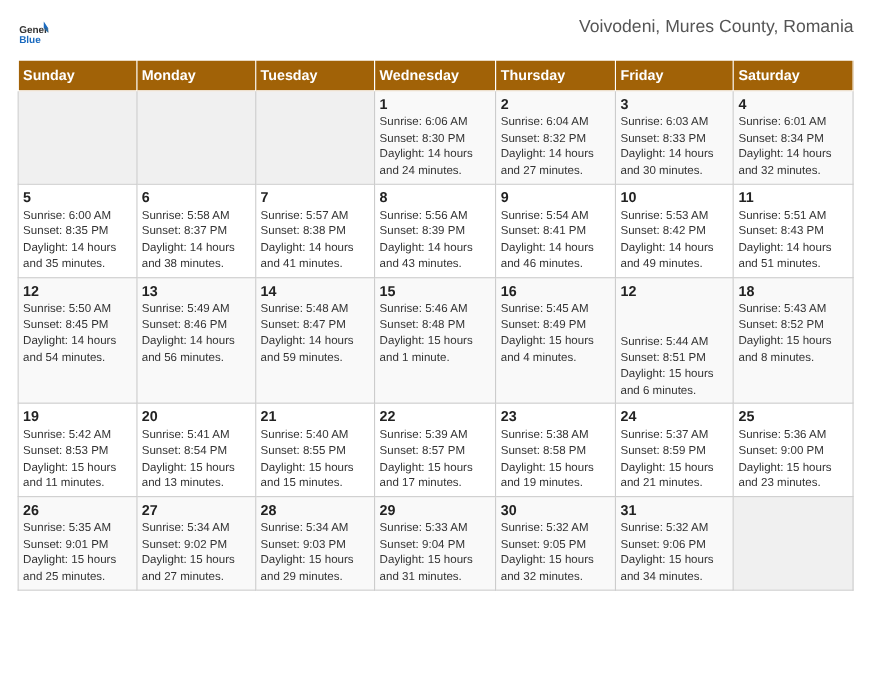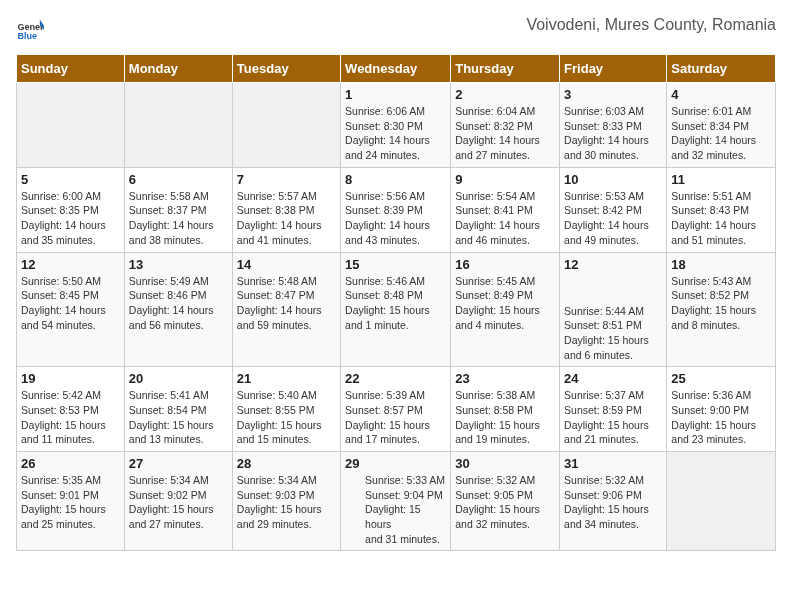--- a/index.html
+++ b/index.html
@@ -314,21 +314,21 @@
         </td>
         <td>
           <div class="day-number">28</div>
           <div class="day-info" style="white-space: pre-line;">Sunrise: 5:34 AM
 Sunset: 9:03 PM
 Daylight: 15 hours
 and 29 minutes.</div>
         </td>
         <td>
           <div class="day-number">29</div>
-          <div class="day-info" style="white-space: pre-line; margin-left: 20px;">Sunrise: 5:33 AM
+          <div class="day-info" style="white-space: pre-line;">Sunrise: 5:33 AM
 Sunset: 9:04 PM
 Daylight: 15 hours
 and 31 minutes.</div>
         </td>
         <td>
           <div class="day-number">30</div>
           <div class="day-info" style="white-space: pre-line;">Sunrise: 5:32 AM
 Sunset: 9:05 PM
 Daylight: 15 hours
 and 32 minutes.</div>

